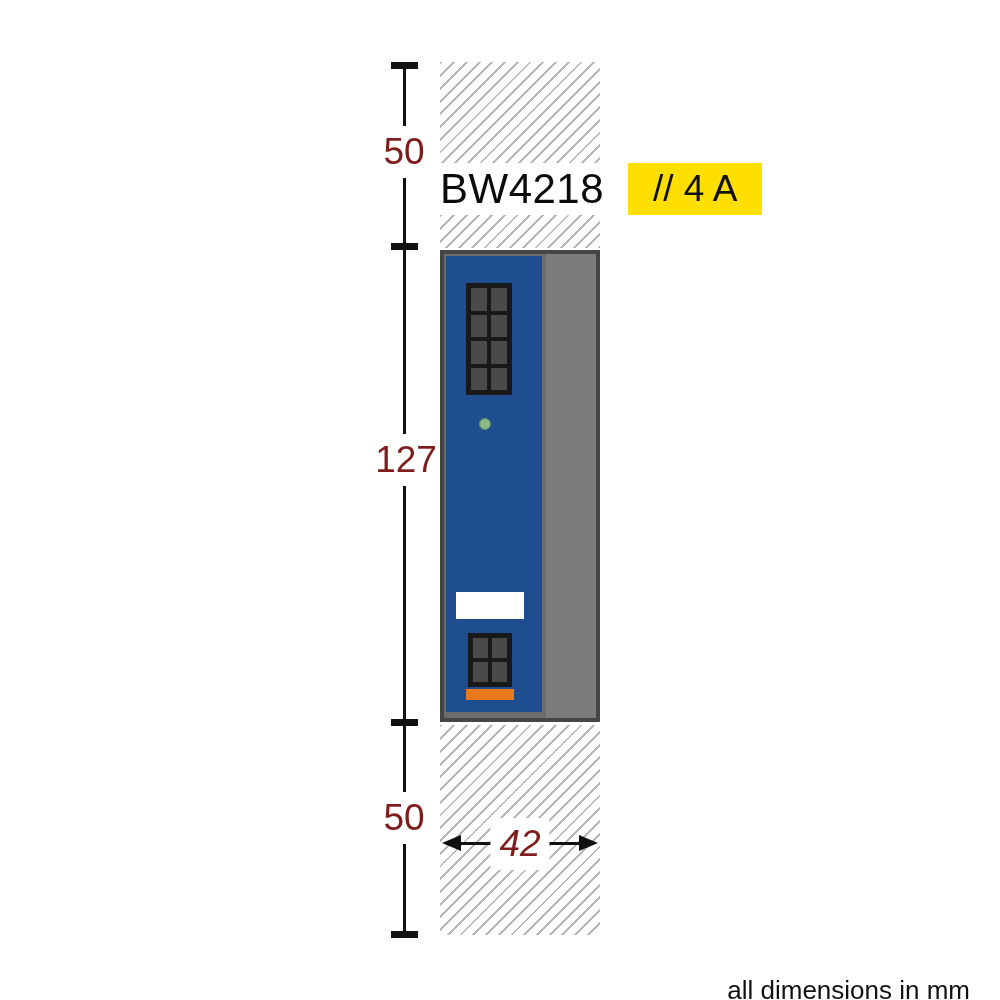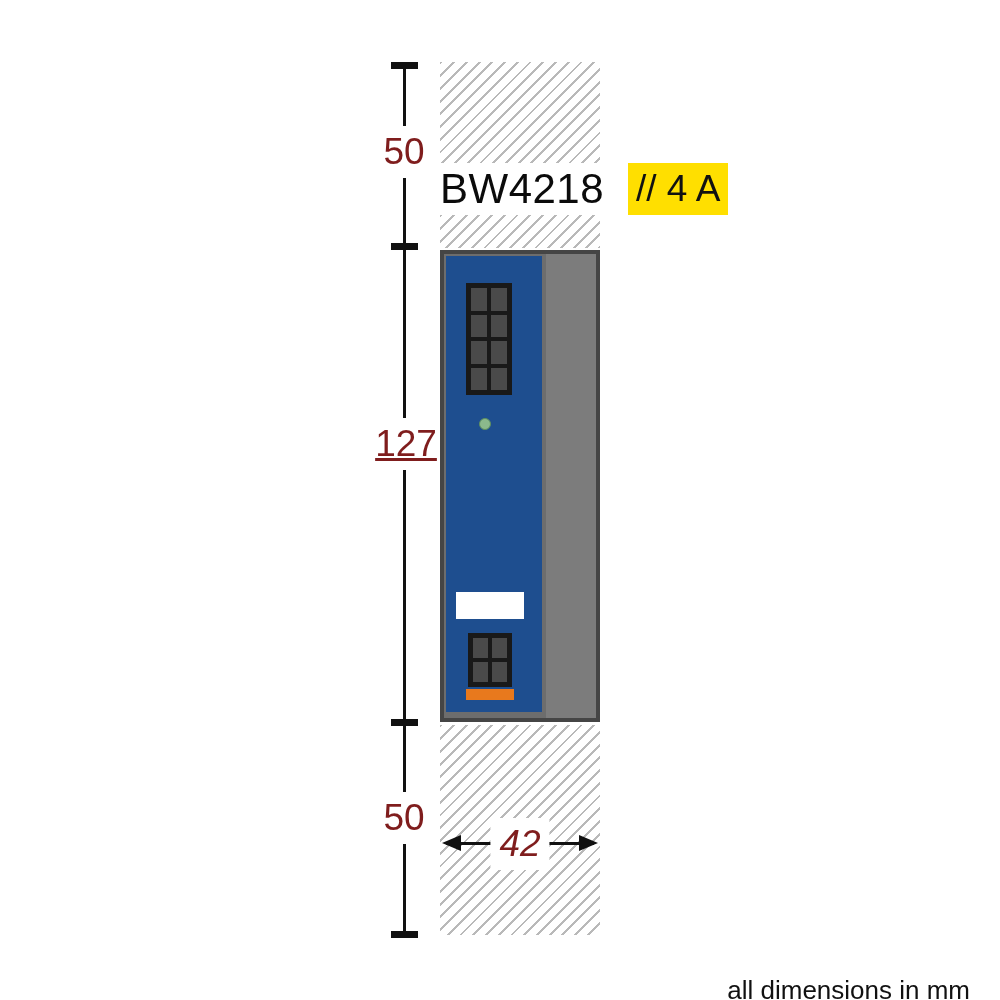--- a/index.html
+++ b/index.html
@@ -18,21 +18,21 @@
   .vdim  { position:absolute; left:403px; top:65px; width:3px; height:870px; background:#111; }
   .vtick { position:absolute; left:391px; width:27px; height:7px; background:#111; }
   .vtick.t1 { top:62px; }  .vtick.t2 { top:243px; }
   .vtick.t3 { top:719px; } .vtick.t4 { top:931px; }
 
   .dimlabel {
     position:absolute; transform:translate(-50%,-50%);
     background:#fff; padding:5px 9px; font-size:37px; color:#7f1d1d; white-space:nowrap;
   }
   .dl-top { left:404px; top:152px; }
-  .dl-mid { left:406px; top:444px;text-decoration:underline; }
+  .dl-mid { left:406px; top:460px; }
   .dl-bot { left:404px; top:818px; }
   .dl-w   { left:520px; top:844px;font-style:italic; }
 
   
   .hdim  { position:absolute; left:446px; top:842px; width:148px; height:3px; background:#111; }
   .harrow { position:absolute; top:835px; width:0; height:0;
             border-top:8px solid transparent; border-bottom:8px solid transparent; }
   .harrow.left  { left:442px; border-right:19px solid #111; }
   .harrow.right { left:579px; border-left:19px solid #111; }
 
@@ -61,21 +61,21 @@
   .orange-clip { position:absolute; left:20px; top:433px; width:48px; height:11px; background:#e8791d; }
 
   
   .model {
     position:absolute; left:436px; top:163px; height:52px;
     background:#fff; padding:0 10px 0 4px; font-size:42px; font-weight:normal;
     line-height:52px; color:#0b0b0b; letter-spacing:0.5px; white-space:nowrap;
   }
   .badge {
     position:absolute; left:628px; top:163px; height:52px;
-    background:#ffdf00; padding:0 8px; font-size:37px; line-height:52px;
+    background:#ffdf00; padding:0 25px; font-size:37px; line-height:52px;
     color:#111; white-space:nowrap;
   }
 
   .footnote {
     position:absolute; left:660px; top:975px; width:310px;
     text-align:right; font-size:26px; color:#111; white-space:nowrap;
   }
 </style>
 </head>
 <body>

